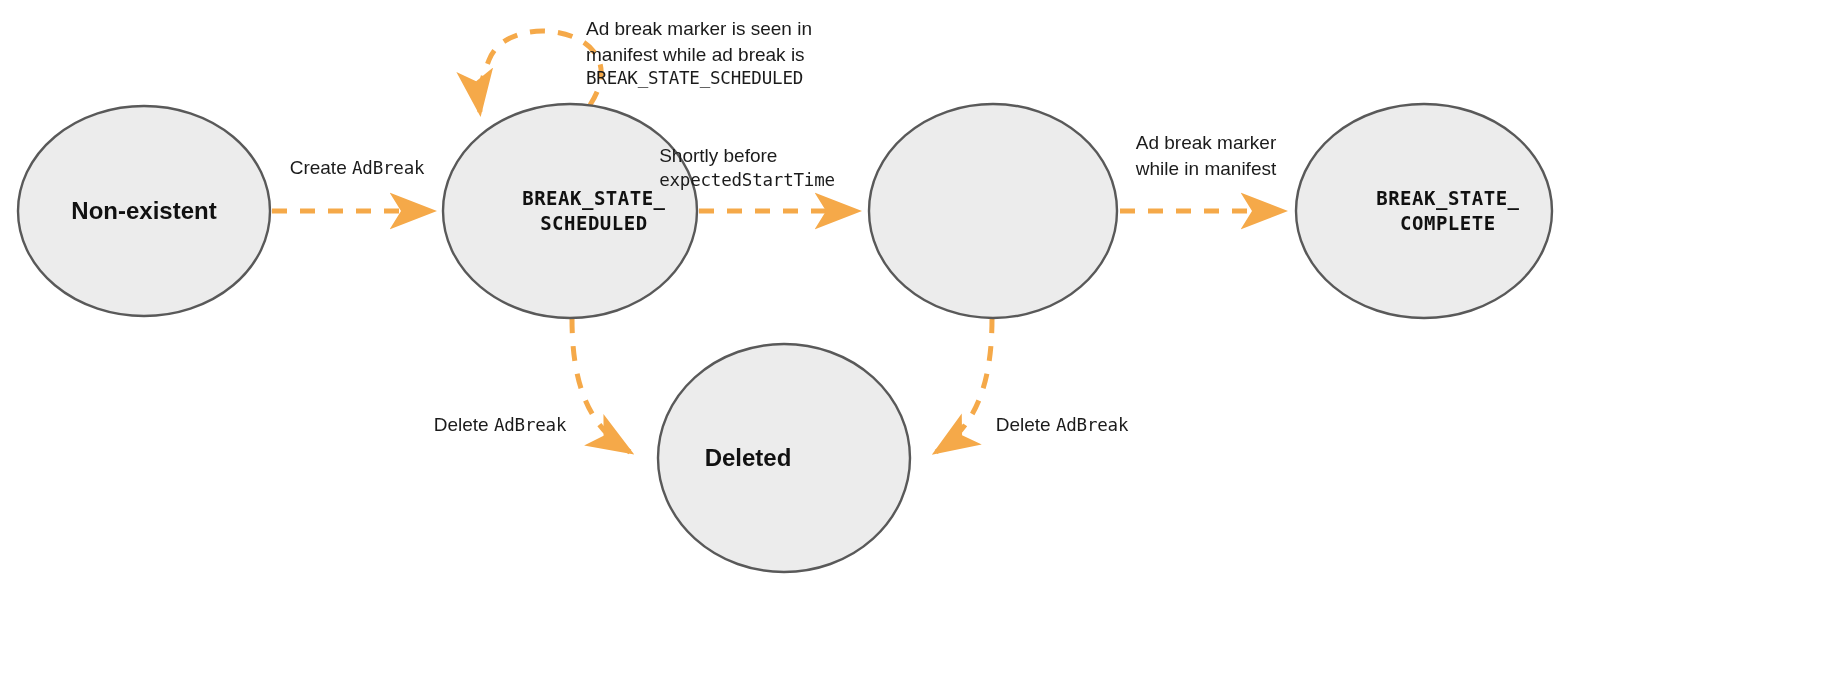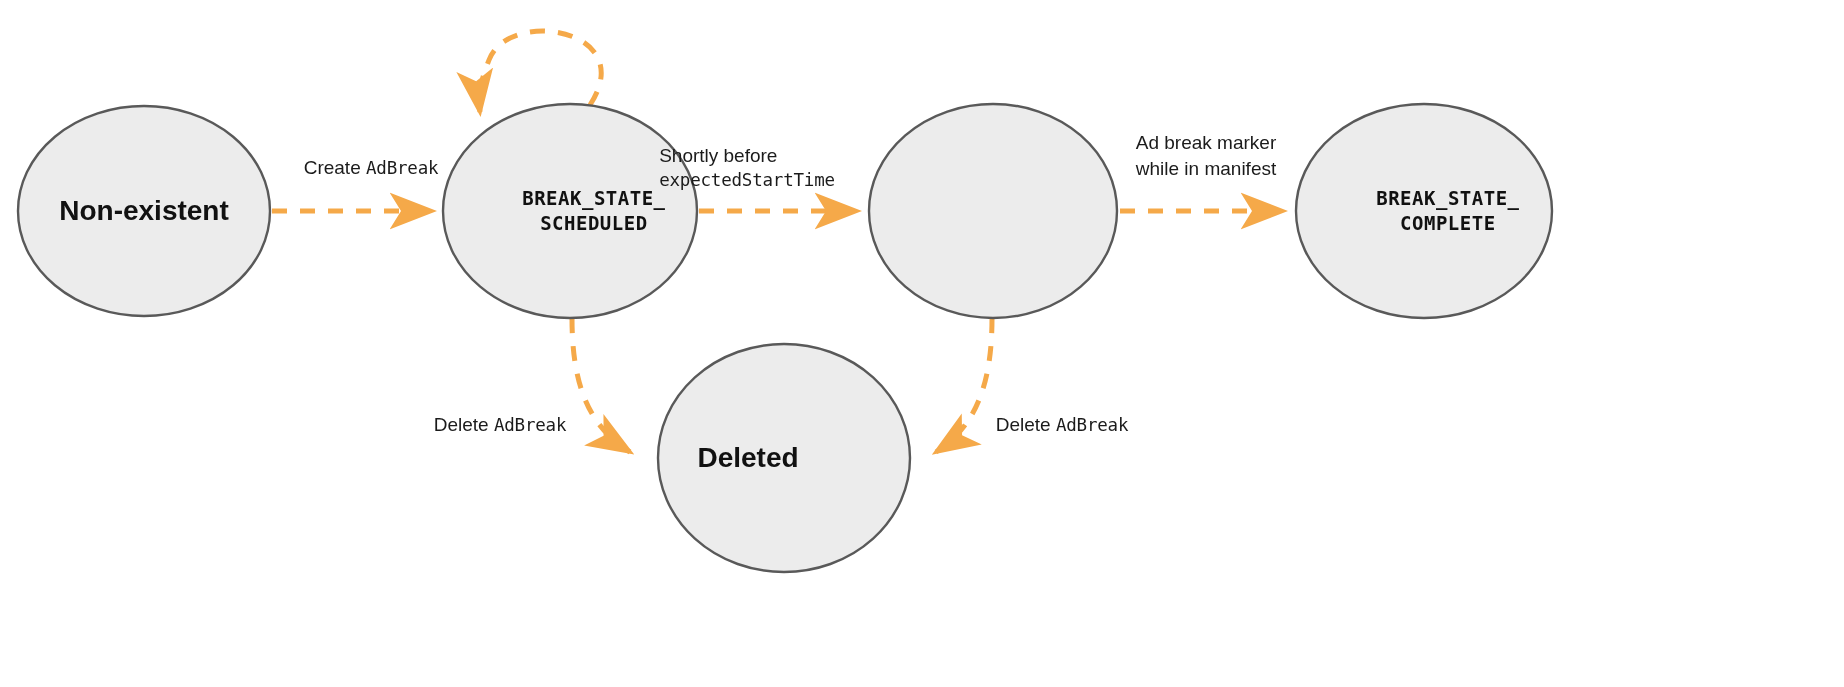--- a/index.html
+++ b/index.html
@@ -16,21 +16,21 @@
     font-size:19px;
     color:#111111;
     line-height:1.35;
     letter-spacing:0.5px;
     white-space:pre;
     transform:translate(-50%,-50%);
     pointer-events:none;
   }
   .node-label.plain{
     font-family:"Liberation Sans",sans-serif;
-    font-size:28px;
+    font-size:24px;
     letter-spacing:0;
     font-weight:bold;
   }
 
   .edge-label{
     position:absolute;
     font-size:19px;
     color:#1b1b1b;
     line-height:1.35;
     transform:translate(-50%,-50%);
@@ -94,24 +94,29 @@
   </div>
 
 
   <div class="node-label" style="left:1424px;top:211px;">
     <span class="ln">BREAK_STATE_</span>
     <span class="ln">COMPLETE</span>
   </div>
 
   <div class="node-label plain" style="left:748px;top:458px;">Deleted</div>
 
-  <div class="edge-label" style="left:357px;top:168px;margin-left:14px;">
+  <div class="edge-label" style="left:357px;top:168px;">
     <span>Create </span><span class="mono">AdBreak</span>
   </div>
 
+  <div class="edge-label left-align" style="left:699px;top:53px;">
+    <span class="ln">Ad break marker is seen in</span>
+    <span class="ln">manifest while ad break is</span>
+    <span class="ln mono">BREAK_STATE_SCHEDULED</span>
+  </div>
 
   <div class="edge-label left-align" style="left:747px;top:168px;">
     <span class="ln">Shortly before</span>
     <span class="ln mono">expectedStartTime</span>
   </div>
 
   <div class="edge-label" style="left:1206px;top:156px;">
     <span class="ln">Ad break marker</span>
     <span class="ln">while in manifest</span>
   </div>

